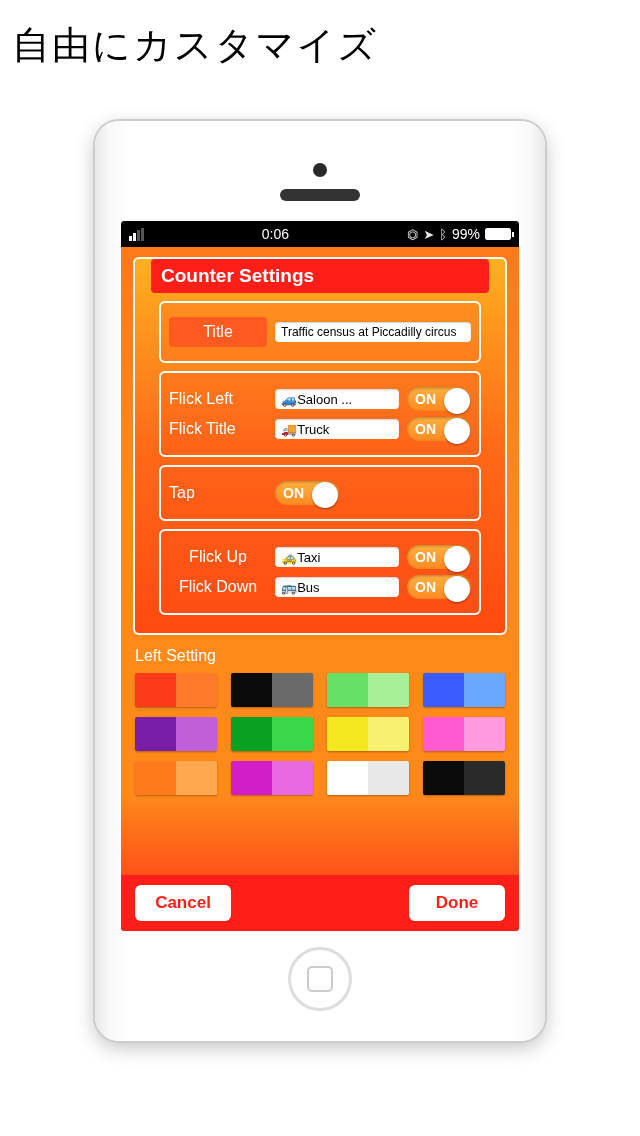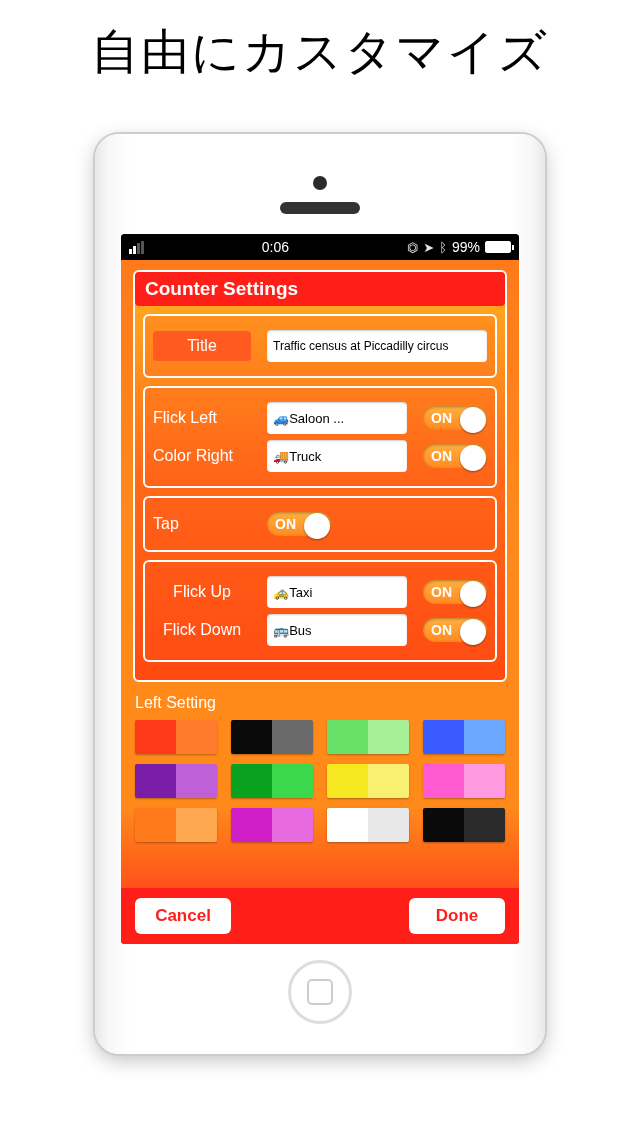--- a/index.html
+++ b/index.html
@@ -4,23 +4,23 @@
 <style>
 * { box-sizing: border-box; margin: 0; padding: 0; }
 body {
   width: 640px;
   height: 1136px;
   background: #fff;
   font-family: "Helvetica Neue", Arial, sans-serif;
   overflow: hidden;
 }
 .headline {
-  text-align: center;
-  font-size: 48px;
-  padding: 20px 4px 10px;
+  text-align: left;
+  font-size: 38px;
+  padding: 20px 12px 10px;
   letter-spacing: 2px;
   font-weight: 400;
 }
 .phone-wrap {
   width: 450px;
   margin: 40px auto 0;
   position: relative;
 }
 .phone {
   width: 450px;
@@ -86,51 +86,51 @@
   background: linear-gradient(180deg, #ff7a1a 0%, #ff8a1a 40%, #ff8a1a 80%, #ff2a1a 100%);
   display:flex; flex-direction:column;
   padding:10px 12px 0;
   color:#fff;
   position:relative;
 }
 .panel {
   border:2px solid #fff;
   border-radius:6px;
   background: linear-gradient(180deg, #ffb020 0%, #ff6a18 50%, #ff4a10 100%);
-  padding:6px 8px 10px;
+  padding:6px 24px 10px;
   margin-bottom:8px;
 }
 .panel-title {
   background:#ff1f18; color:#fff; font-weight:bold;
   border-radius:4px; padding:6px 10px; font-size:19px;
   margin:-6px -8px 8px -8px;
 }
 .subgroup {
   border:2px solid #fff; border-radius:6px;
   padding:8px 8px;
   margin-bottom:8px;
   background: rgba(255,80,30,.2);
 }
 .subgroup:last-child { margin-bottom:8px;text-align:center; }
 .row {
-  display:flex; align-items:center; gap:16px;
+  display:flex; align-items:center; gap:8px;
   margin:6px 0;
 }
 .row-label {
   flex: 0 0 98px;
   font-size:16px; color:#fff;
 }
 .title-label {
   background:#ff5a20; border-radius:4px; text-align:center;
   padding:6px 0; font-weight:500;
 }
 .field {
   flex:1;
   background:#fff; color:#000; border-radius:4px;
-  height:32px; display:flex; align-items:center; padding:0 6px;
+  height:20px; display:flex; align-items:center; padding:0 6px;
   font-size:13px; overflow:hidden; white-space:nowrap; text-overflow:ellipsis;
   box-shadow: inset 0 1px 2px rgba(0,0,0,.2);
 }
 .field.wide { font-size:12px; }
 .toggle {
   flex:0 0 64px; height:24px; border-radius:14px;
   background: linear-gradient(180deg,#ffb040,#ff8a20);
   display:flex; align-items:center; justify-content:flex-start;
   padding-left:8px; font-weight:bold; font-size:14px; color:#fff;
   position:relative;
@@ -210,21 +210,21 @@
         </div>
       </div>
 
       <div class="subgroup">
         <div class="row">
           <div class="row-label">Flick Left</div>
           <div class="field">🚙Saloon ...</div>
           <div class="toggle">ON</div>
         </div>
         <div class="row">
-          <div class="row-label">Color Right</div>
+          <div class="row-label">Flick Title</div>
           <div class="field">🚚Truck</div>
           <div class="toggle">ON</div>
         </div>
       </div>
 
       <div class="subgroup">
         <div class="row">
           <div class="row-label">Tap</div>
           <div class="toggle">ON</div>
         </div>

